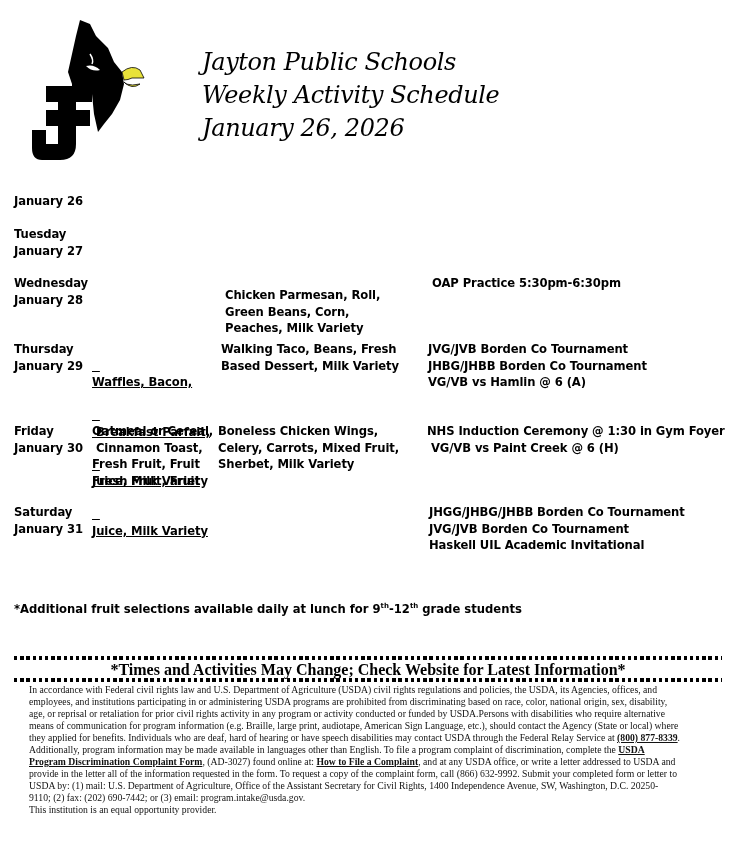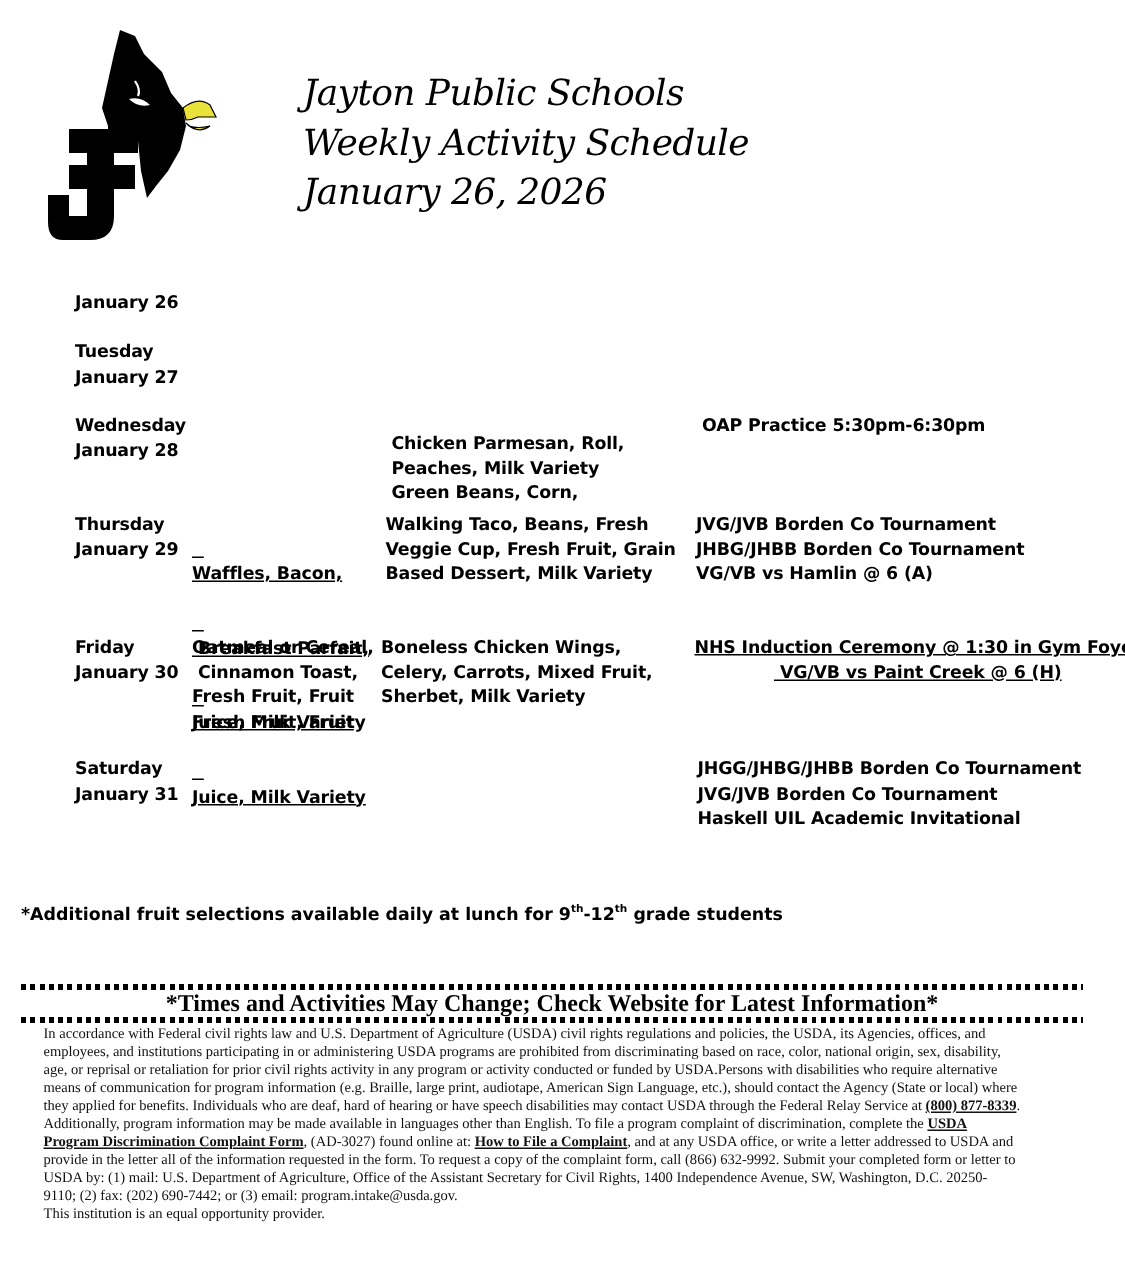--- a/index.html
+++ b/index.html
@@ -7,21 +7,21 @@
       width: 750px; height: 841px; position: relative; overflow: hidden;
       color: #000; font-family: "DejaVu Sans", sans-serif;
     }
     .logo { position: absolute; left: 28px; top: 14px; width: 120px; height: 150px; }
     .title-block {
       position: absolute; left: 202px; top: 46px;
       font-family: "DejaVu Serif", serif; font-style: italic;
       font-size: 24px; line-height: 33px; letter-spacing: -0.4px;
     }
     .title-block div { white-space: nowrap; }
-    .sched { position: absolute; font-size: 11.6px; font-weight: bold; line-height: 16.5px; white-space: nowrap; letter-spacing: -0.1px; margin-left: 36px; }
+    .sched { position: absolute; font-size: 11.6px; font-weight: bold; line-height: 16.5px; white-space: nowrap; letter-spacing: -0.1px; }
     .sched div { white-space: nowrap; }
     .note {
       position: absolute; left: 14px; top: 602px; font-size: 11.6px; font-weight: bold; white-space: nowrap;
     }
     .note sup { font-size: 7px; vertical-align: 5px; line-height: 0; }
     .dots {
       position: absolute; left: 14px; width: 708px; height: 4px;
       background-image: radial-gradient(circle, transparent 0, transparent 0);
       background: repeating-linear-gradient(to right, #000 0, #000 3.3px, transparent 3.3px, transparent 6.2px);
     }
@@ -93,45 +93,44 @@
 </div>
 <div class="sched" style="left:92px; top:423px;">
   <div>Oatmeal or Cereal,</div>
   <div style="white-space:pre;"> Cinnamon Toast,</div>
   <div>Fresh Fruit, Fruit</div>
   <div>Juice, Milk Variety</div>
 </div>
 
 <div class="sched" style="left:225px; top:287px;">
   <div>Chicken Parmesan, Roll,</div>
+  <div>Green Beans, Corn,</div>
   <div>Peaches, Milk Variety</div>
-  <div>Green Beans, Corn,</div>
 </div>
 <div class="sched" style="left:221px; top:341px;">
   <div>Walking Taco, Beans, Fresh</div>
-  <div>Veggie Cup, Fresh Fruit, Grain</div>
   <div>Based Dessert, Milk Variety</div>
 </div>
 <div class="sched" style="left:218px; top:423px;">
   <div>Boneless Chicken Wings,</div>
   <div>Celery, Carrots, Mixed Fruit,</div>
   <div>Sherbet, Milk Variety</div>
 </div>
 
 <div class="sched" style="left:432px; top:275px;">
   <div>OAP Practice 5:30pm-6:30pm</div>
 </div>
 <div class="sched" style="left:428px; top:341px;">
   <div>JVG/JVB Borden Co Tournament</div>
   <div>JHBG/JHBB Borden Co Tournament</div>
   <div>VG/VB vs Hamlin @ 6 (A)</div>
 </div>
-<div class="sched" style="left:427px; top:423px;text-decoration:underline;">
+<div class="sched" style="left:427px; top:423px;">
   <div>NHS Induction Ceremony @ 1:30 in Gym Foyer</div>
-  <div style="white-space:pre;text-align:center;"> VG/VB vs Paint Creek @ 6 (H)</div>
+  <div style="white-space:pre;"> VG/VB vs Paint Creek @ 6 (H)</div>
 </div>
 <div class="sched" style="left:429px; top:504px;">
   <div>JHGG/JHBG/JHBB Borden Co Tournament</div>
   <div>JVG/JVB Borden Co Tournament</div>
   <div>Haskell UIL Academic Invitational</div>
 </div>
 
 <div class="note"><span>*Additional fruit selections available daily at lunch for 9</span><sup>th</sup><span>-12</span><sup>th</sup><span> grade students</span></div>
 
 <div class="dots" style="top:656px;"></div>

